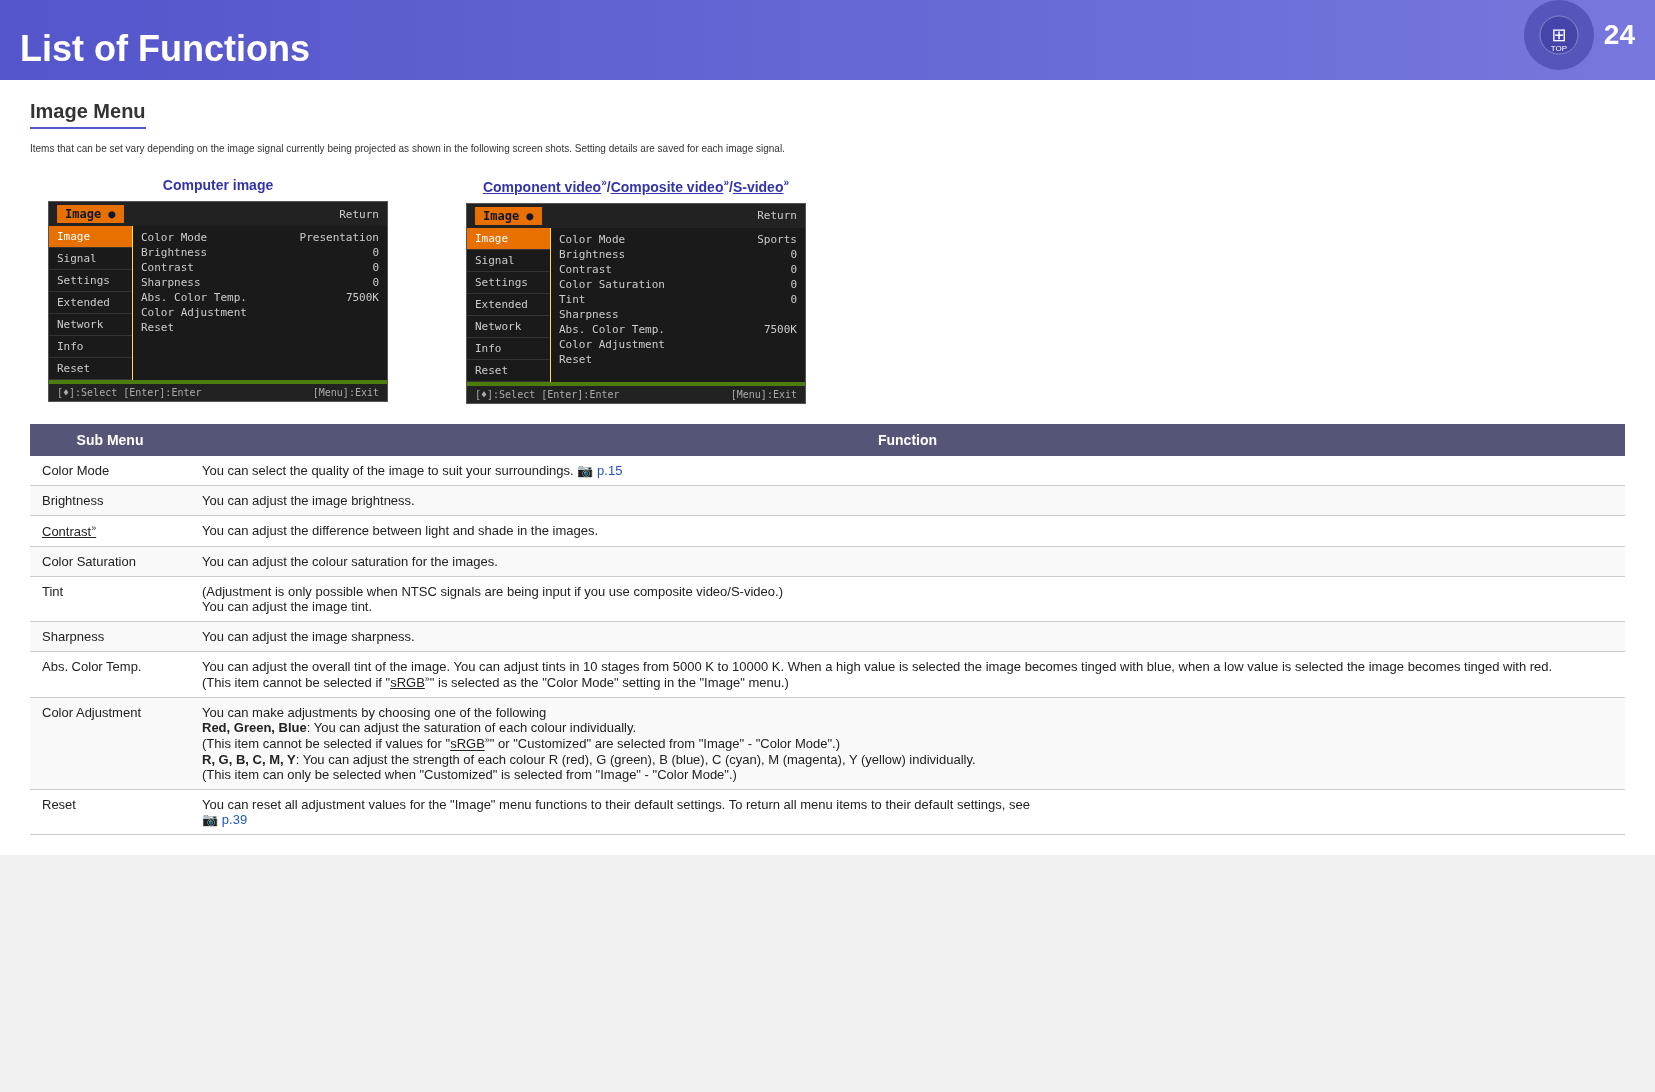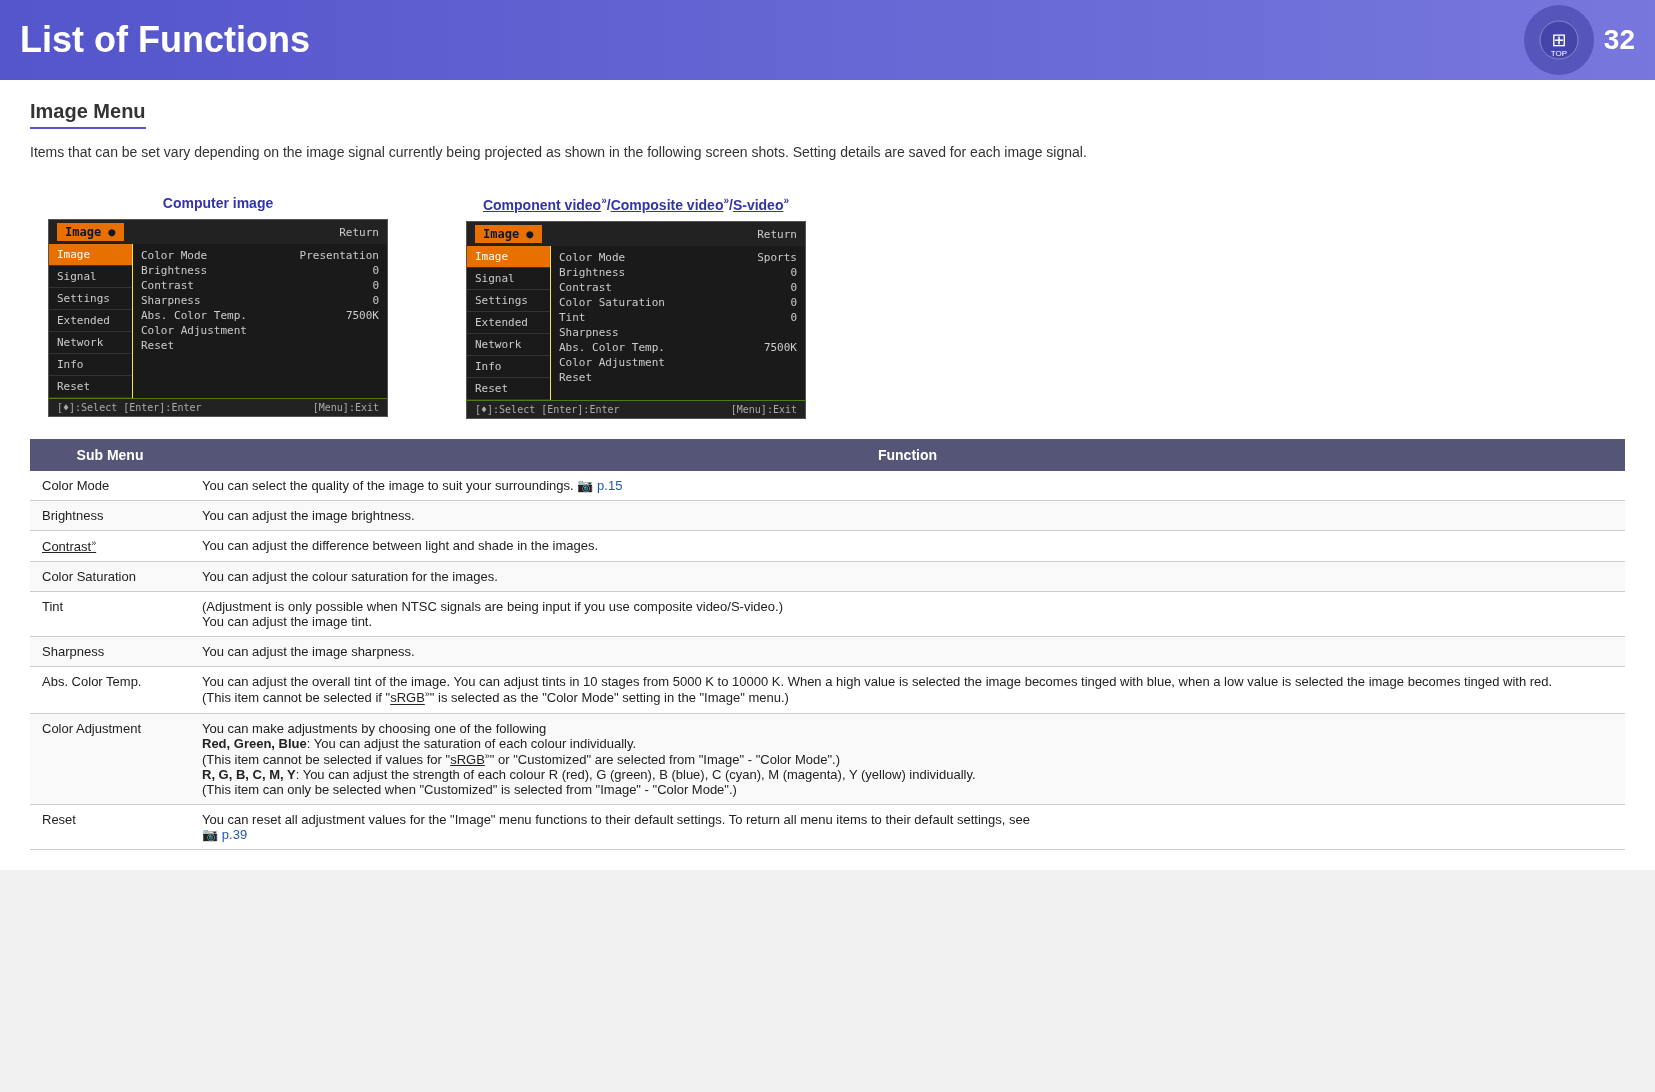--- a/index.html
+++ b/index.html
@@ -9,21 +9,21 @@
       background: #f0f0f0;
       width: 1655px;
       min-height: 1092px;
     }
 
     
     .header {
       background: linear-gradient(to right, #5555cc, #7777dd);
       color: white;
       display: flex;
-      align-items: center;
+      align-items: flex-end;
       justify-content: space-between;
       padding: 10px 20px;
       height: 80px;
     }
     .header-title {
       font-size: 36px;
       font-weight: bold;
       color: white;
     }
     .header-right {
@@ -59,23 +59,23 @@
       font-size: 20px;
       font-weight: bold;
       color: #333;
       border-bottom: 2px solid #5555cc;
       padding-bottom: 4px;
       margin-bottom: 12px;
       display: inline-block;
     }
 
     .intro-text {
-      font-size: 14px;
+      font-size: 10px;
       color: #333;
-      margin-bottom: 32px;
+      margin-bottom: 20px;
       line-height: 1.6;
     }
 
     
     .screenshots-row {
       display: flex;
       gap: 60px;
       margin-bottom: 20px;
       align-items: flex-start;
     }
@@ -149,21 +149,21 @@
       justify-content: space-between;
       padding: 1px 0;
       font-size: 11px;
       color: #ccc;
     }
     .proj-menu-footer {
       display: flex;
       justify-content: space-between;
       padding: 3px 8px;
       background: #222;
-      border-top: 1px solid #4d7c0f;
+      border-top: 4px solid #4d7c0f;
       font-size: 10px;
       color: #aaa;
     }
 
     
     .func-table {
       width: 100%;
       border-collapse: collapse;
       margin-top: 10px;
     }
@@ -214,21 +214,21 @@
 <div class="header">
   <span class="header-title">List of Functions</span>
   <div class="header-right">
     <div class="top-icon">
       <svg width="40" height="40" viewBox="0 0 40 40">
         <circle cx="20" cy="20" r="19" fill="#4444aa" stroke="#8888cc" stroke-width="1"></circle>
         <text x="20" y="26" text-anchor="middle" fill="white" font-size="18" font-family="Arial">⊞</text>
         <text x="20" y="36" text-anchor="middle" fill="white" font-size="8" font-family="Arial">TOP</text>
       </svg>
     </div>
-    <span class="page-number">32</span>
+    <span class="page-number">24</span>
   </div>
 </div>
 
 <div class="content">
 
   
   <div class="section-title">Image Menu</div>
 
   
   <p class="intro-text">Items that can be set vary depending on the image signal currently being projected as shown in the following screen shots. Setting details are saved for each image signal.</p>

